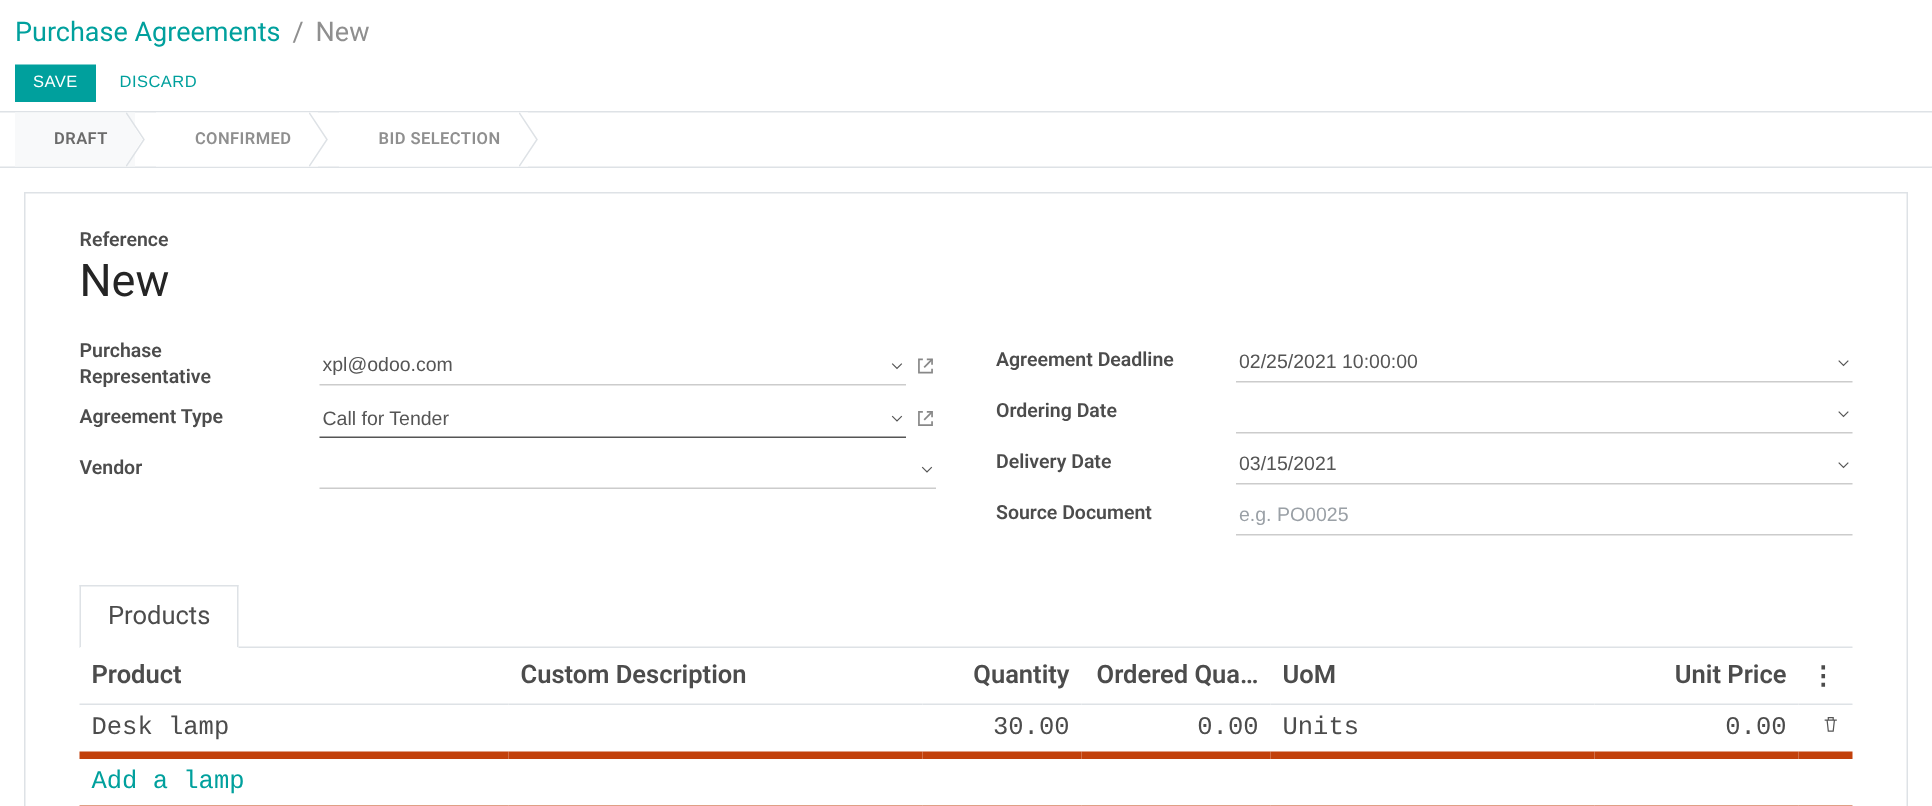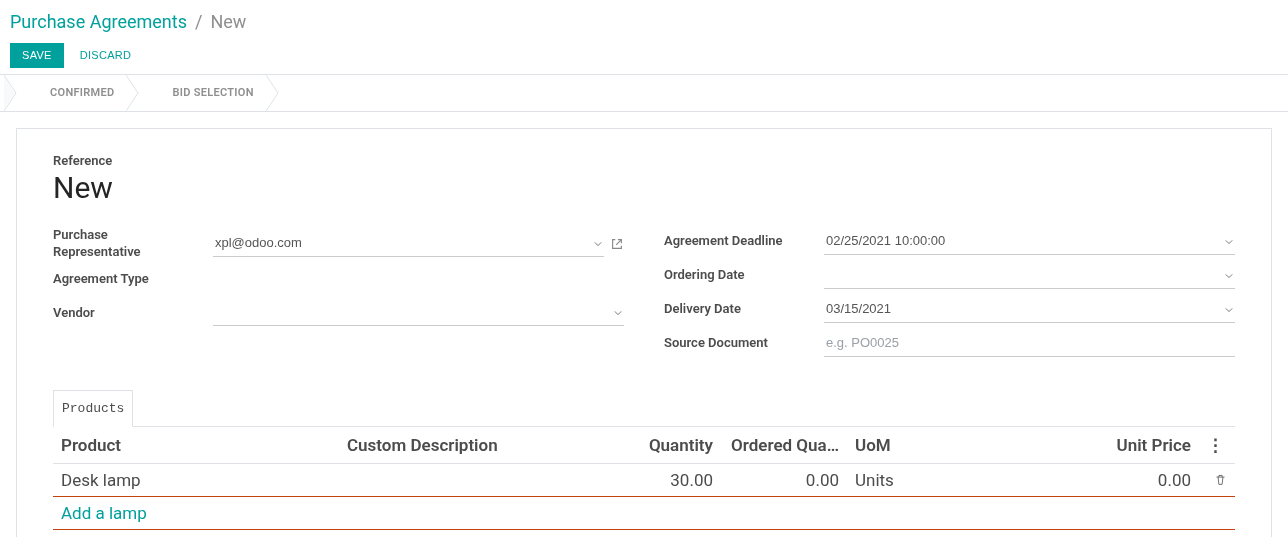--- a/index.html
+++ b/index.html
@@ -47,27 +47,27 @@
   .field-label .sub{display:block;}
   .field-ctrl{flex:1;display:flex;align-items:center;gap:6px;}
   .inp{width:100%;box-sizing:border-box;border:none;border-bottom:1px solid var(--border2);padding:4px 16px 4px 2px;font-size:13px;color:#555;background:transparent;line-height:1.3;}
   .inp-wrap{position:relative;flex:1;}
   .caret{position:absolute;right:2px;top:50%;transform:translateY(-50%);pointer-events:none;}
   .caret svg{width:8px;height:8px;display:block;}
   .ext-link{color:#888;display:inline-flex;}
   .ext-link svg{width:14px;height:14px;}
   
   .tabs{display:flex;border-bottom:1px solid var(--border);margin-top:26px;}
-  .tab{padding:10px 8px;border:1px solid transparent;border-bottom:none;font-size:13px;color:var(--text);cursor:pointer;position:relative;top:1px;font-family:Liberation Mono, monospace;}
+  .tab{padding:10px 18px;border:1px solid transparent;border-bottom:none;font-size:17px;color:var(--text);cursor:pointer;position:relative;top:1px;}
   .tab.active{border-color:var(--border);border-bottom:1px solid #fff;background:#fff;}
   
   .tbl{width:100%;border-collapse:collapse;font-size:17px;}
   .tbl th{text-align:left;font-weight:600;color:var(--text);padding:8px 8px;border-bottom:1px solid var(--border);white-space:nowrap;}
   .tbl th.r,.tbl td.r{text-align:right;}
-  .tbl td{padding:6px 8px;border-bottom:1px solid #c2410c;color:var(--text);}
+  .tbl td{padding:6px 8px;border-bottom:5px solid #c2410c;color:var(--text);font-family:Liberation Mono, monospace;}
   .tbl td.link{color:var(--teal);cursor:pointer;}
   .opt-col{width:20px;text-align:right;color:var(--muted);}
   .trash svg{width:13px;height:13px;}
   .muted-ph::placeholder{color:var(--muted2);}
 </style>
 </head>
 <body>
 <div class="page">
 
 <div class="control-bar">
@@ -79,20 +79,21 @@
   <div class="btn-row">
     <button class="btn btn-primary">Save</button>
     <button class="btn btn-secondary">Discard</button>
   </div>
 </div>
 
 <div class="divider"></div>
 
 <div class="statusbar">
   <div class="stages">
+    <div class="stage active">Draft</div>
     <div class="stage-sep">
       <svg viewBox="0 0 20 36">
             <path d="M0 0 L12 18 L0 36" fill="none" stroke="#dee2e6" stroke-width="1"></path>
             <path d="M0 0 L12 18 L0 36" fill="#f8f9fa" stroke="none" transform="translate(-1,0)"></path>
           </svg>
     </div>
     <div class="stage">Confirmed</div>
     <div class="stage-sep">
       <svg viewBox="0 0 20 36">
             <path d="M0 0 L12 18 L0 36" fill="none" stroke="#dee2e6" stroke-width="1"></path>
@@ -133,20 +134,37 @@
               <svg viewBox="0 0 16 16">
                     <path d="M6 3H3v10h10v-3" fill="none" stroke="#888" stroke-width="1.3"></path>
                     <path d="M9 3h4v4" fill="none" stroke="#888" stroke-width="1.3"></path>
                     <path d="M13 3L7 9" stroke="#888" stroke-width="1.3"></path>
                   </svg>
             </span>
           </div>
         </div>
         <div class="field-row">
           <div class="field-label">Agreement Type</div>
+          <div class="field-ctrl">
+            <div class="inp-wrap">
+              <input class="inp" style="border-bottom: 1px solid rgb(85, 85, 85);" value="Call for Tender">
+              <span class="caret">
+                    <svg viewBox="0 0 10 10">
+                      <path d="M1 3 L5 7 L9 3" fill="none" stroke="#555" stroke-width="1"></path>
+                    </svg>
+                  </span>
+            </div>
+            <span class="ext-link">
+              <svg viewBox="0 0 16 16">
+                    <path d="M6 3H3v10h10v-3" fill="none" stroke="#888" stroke-width="1.3"></path>
+                    <path d="M9 3h4v4" fill="none" stroke="#888" stroke-width="1.3"></path>
+                    <path d="M13 3L7 9" stroke="#888" stroke-width="1.3"></path>
+                  </svg>
+            </span>
+          </div>
         </div>
         <div class="field-row">
           <div class="field-label">Vendor</div>
           <div class="field-ctrl">
             <div class="inp-wrap">
               <input class="inp" value="" style="">
               <span class="caret">
                     <svg viewBox="0 0 10 10">
                       <path d="M1 3 L5 7 L9 3" fill="none" stroke="#555" stroke-width="1"></path>
                     </svg>

